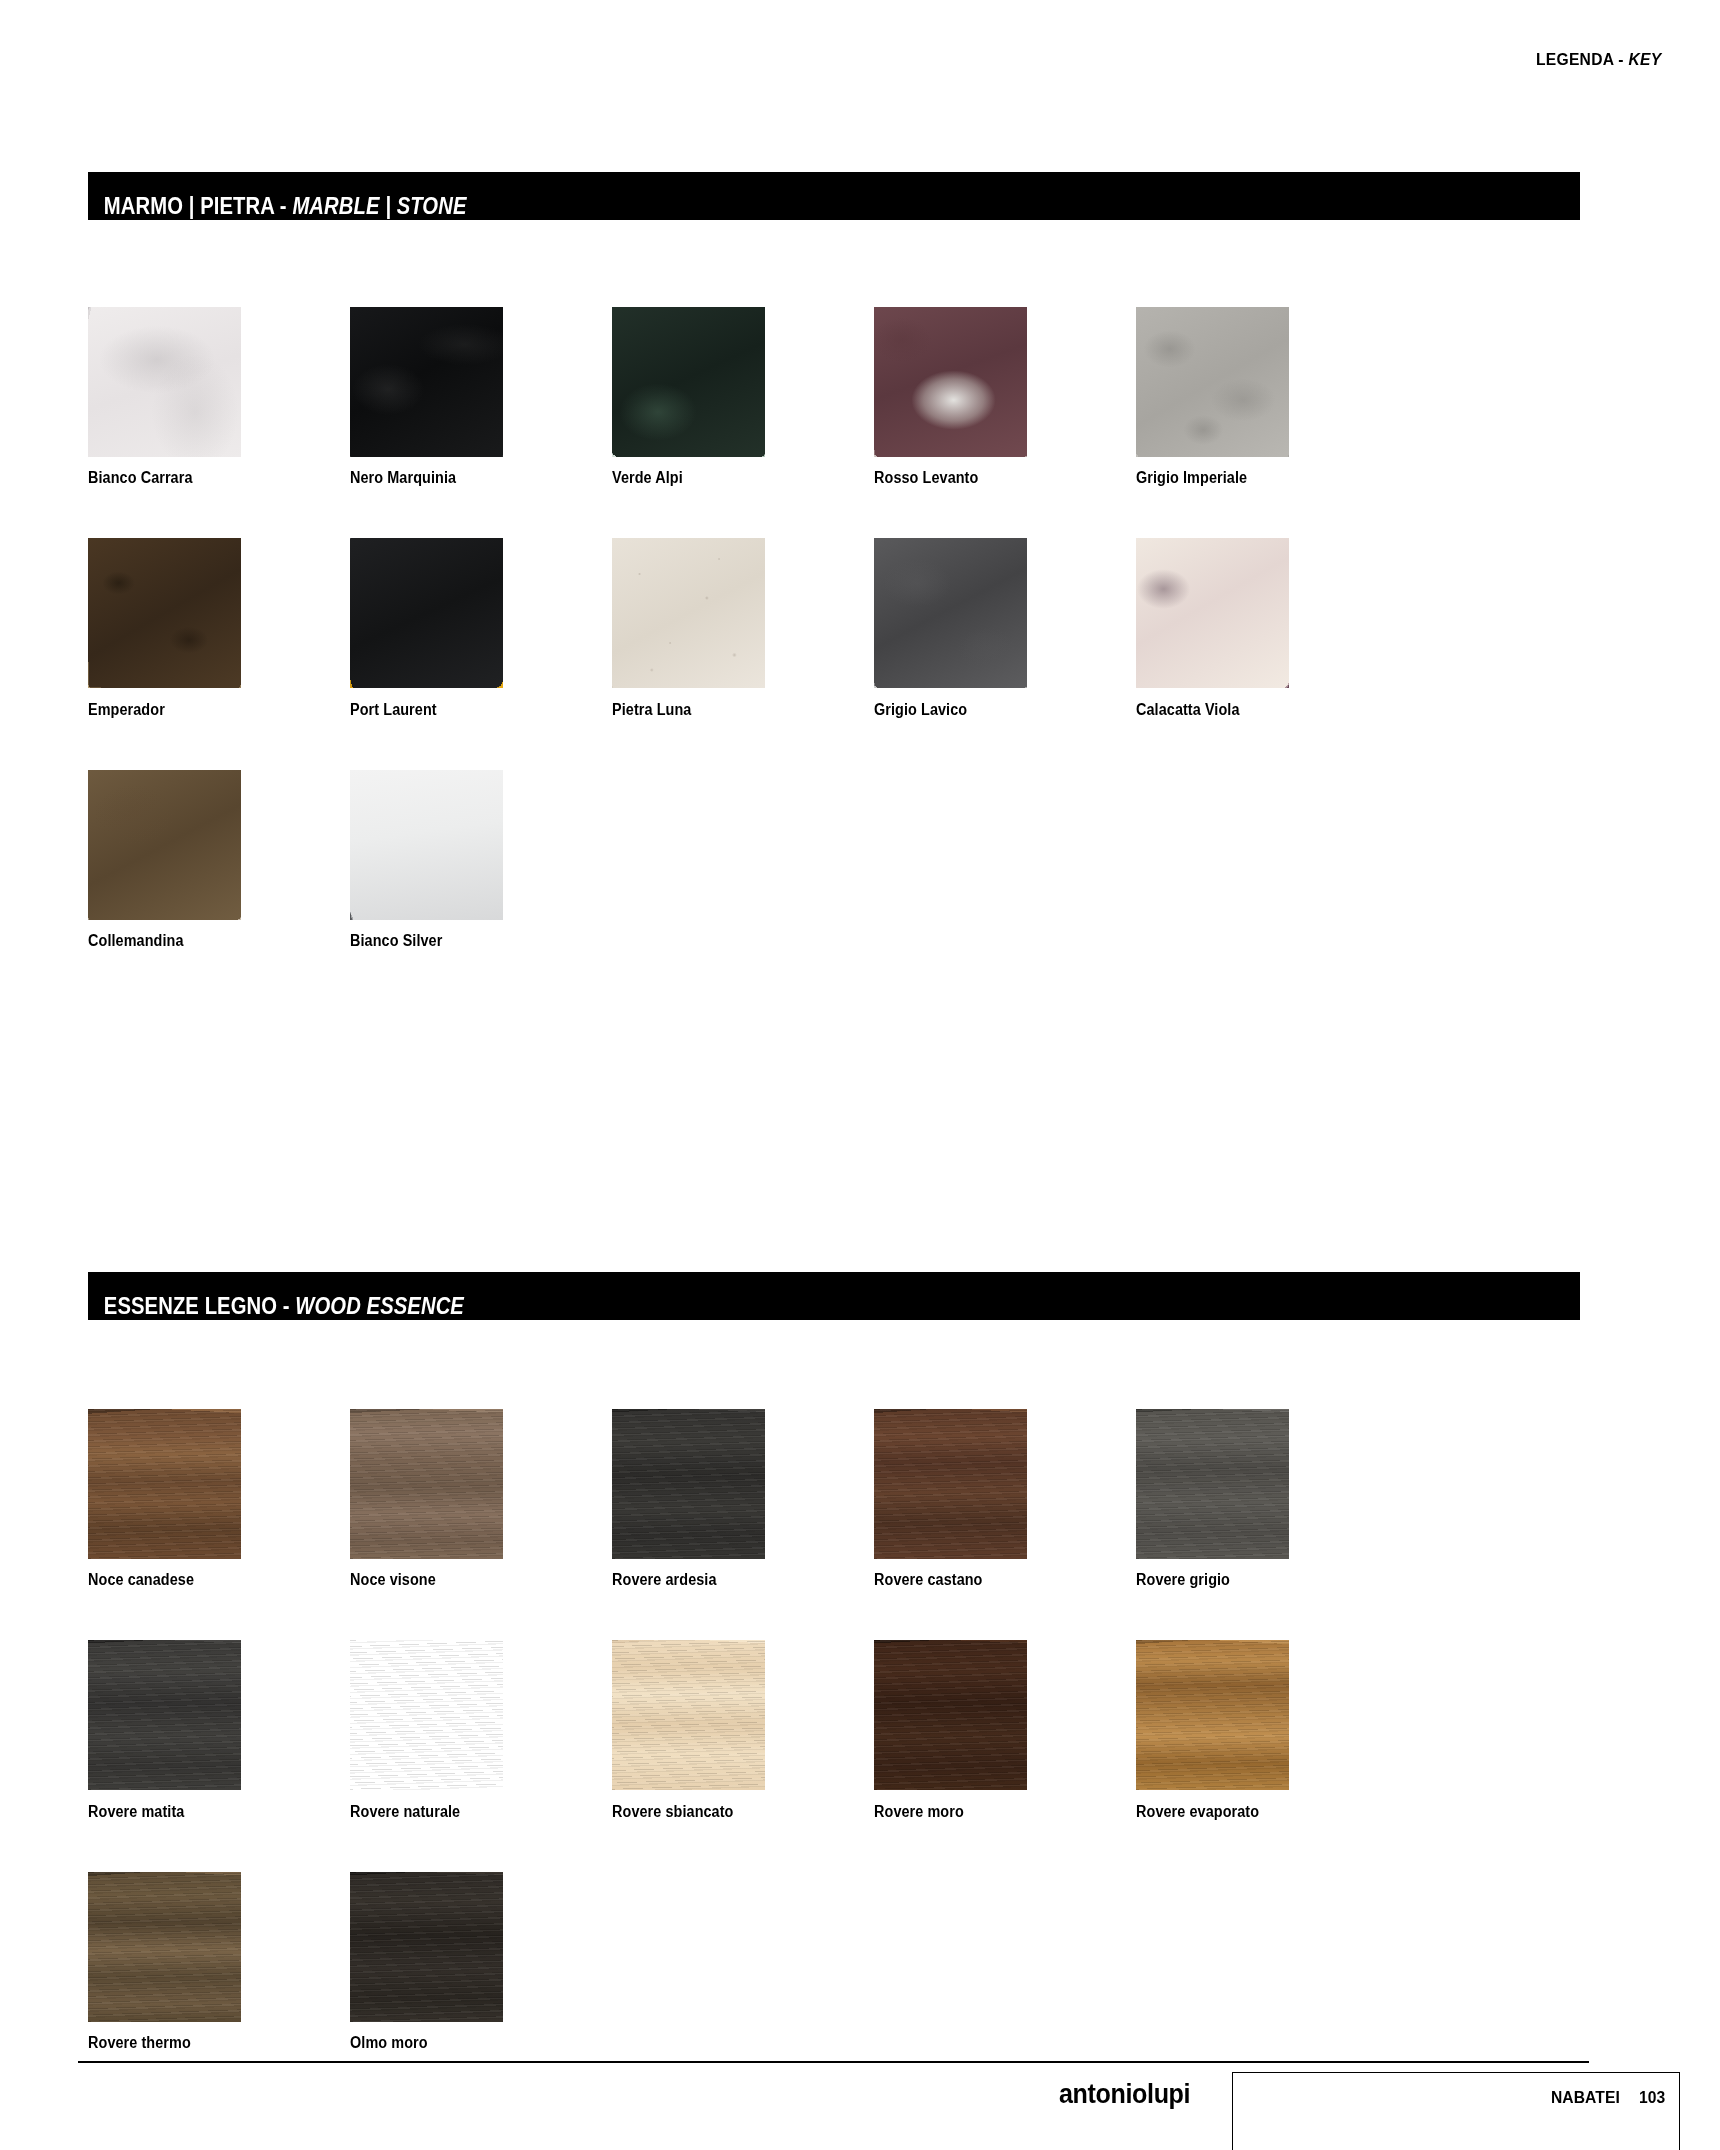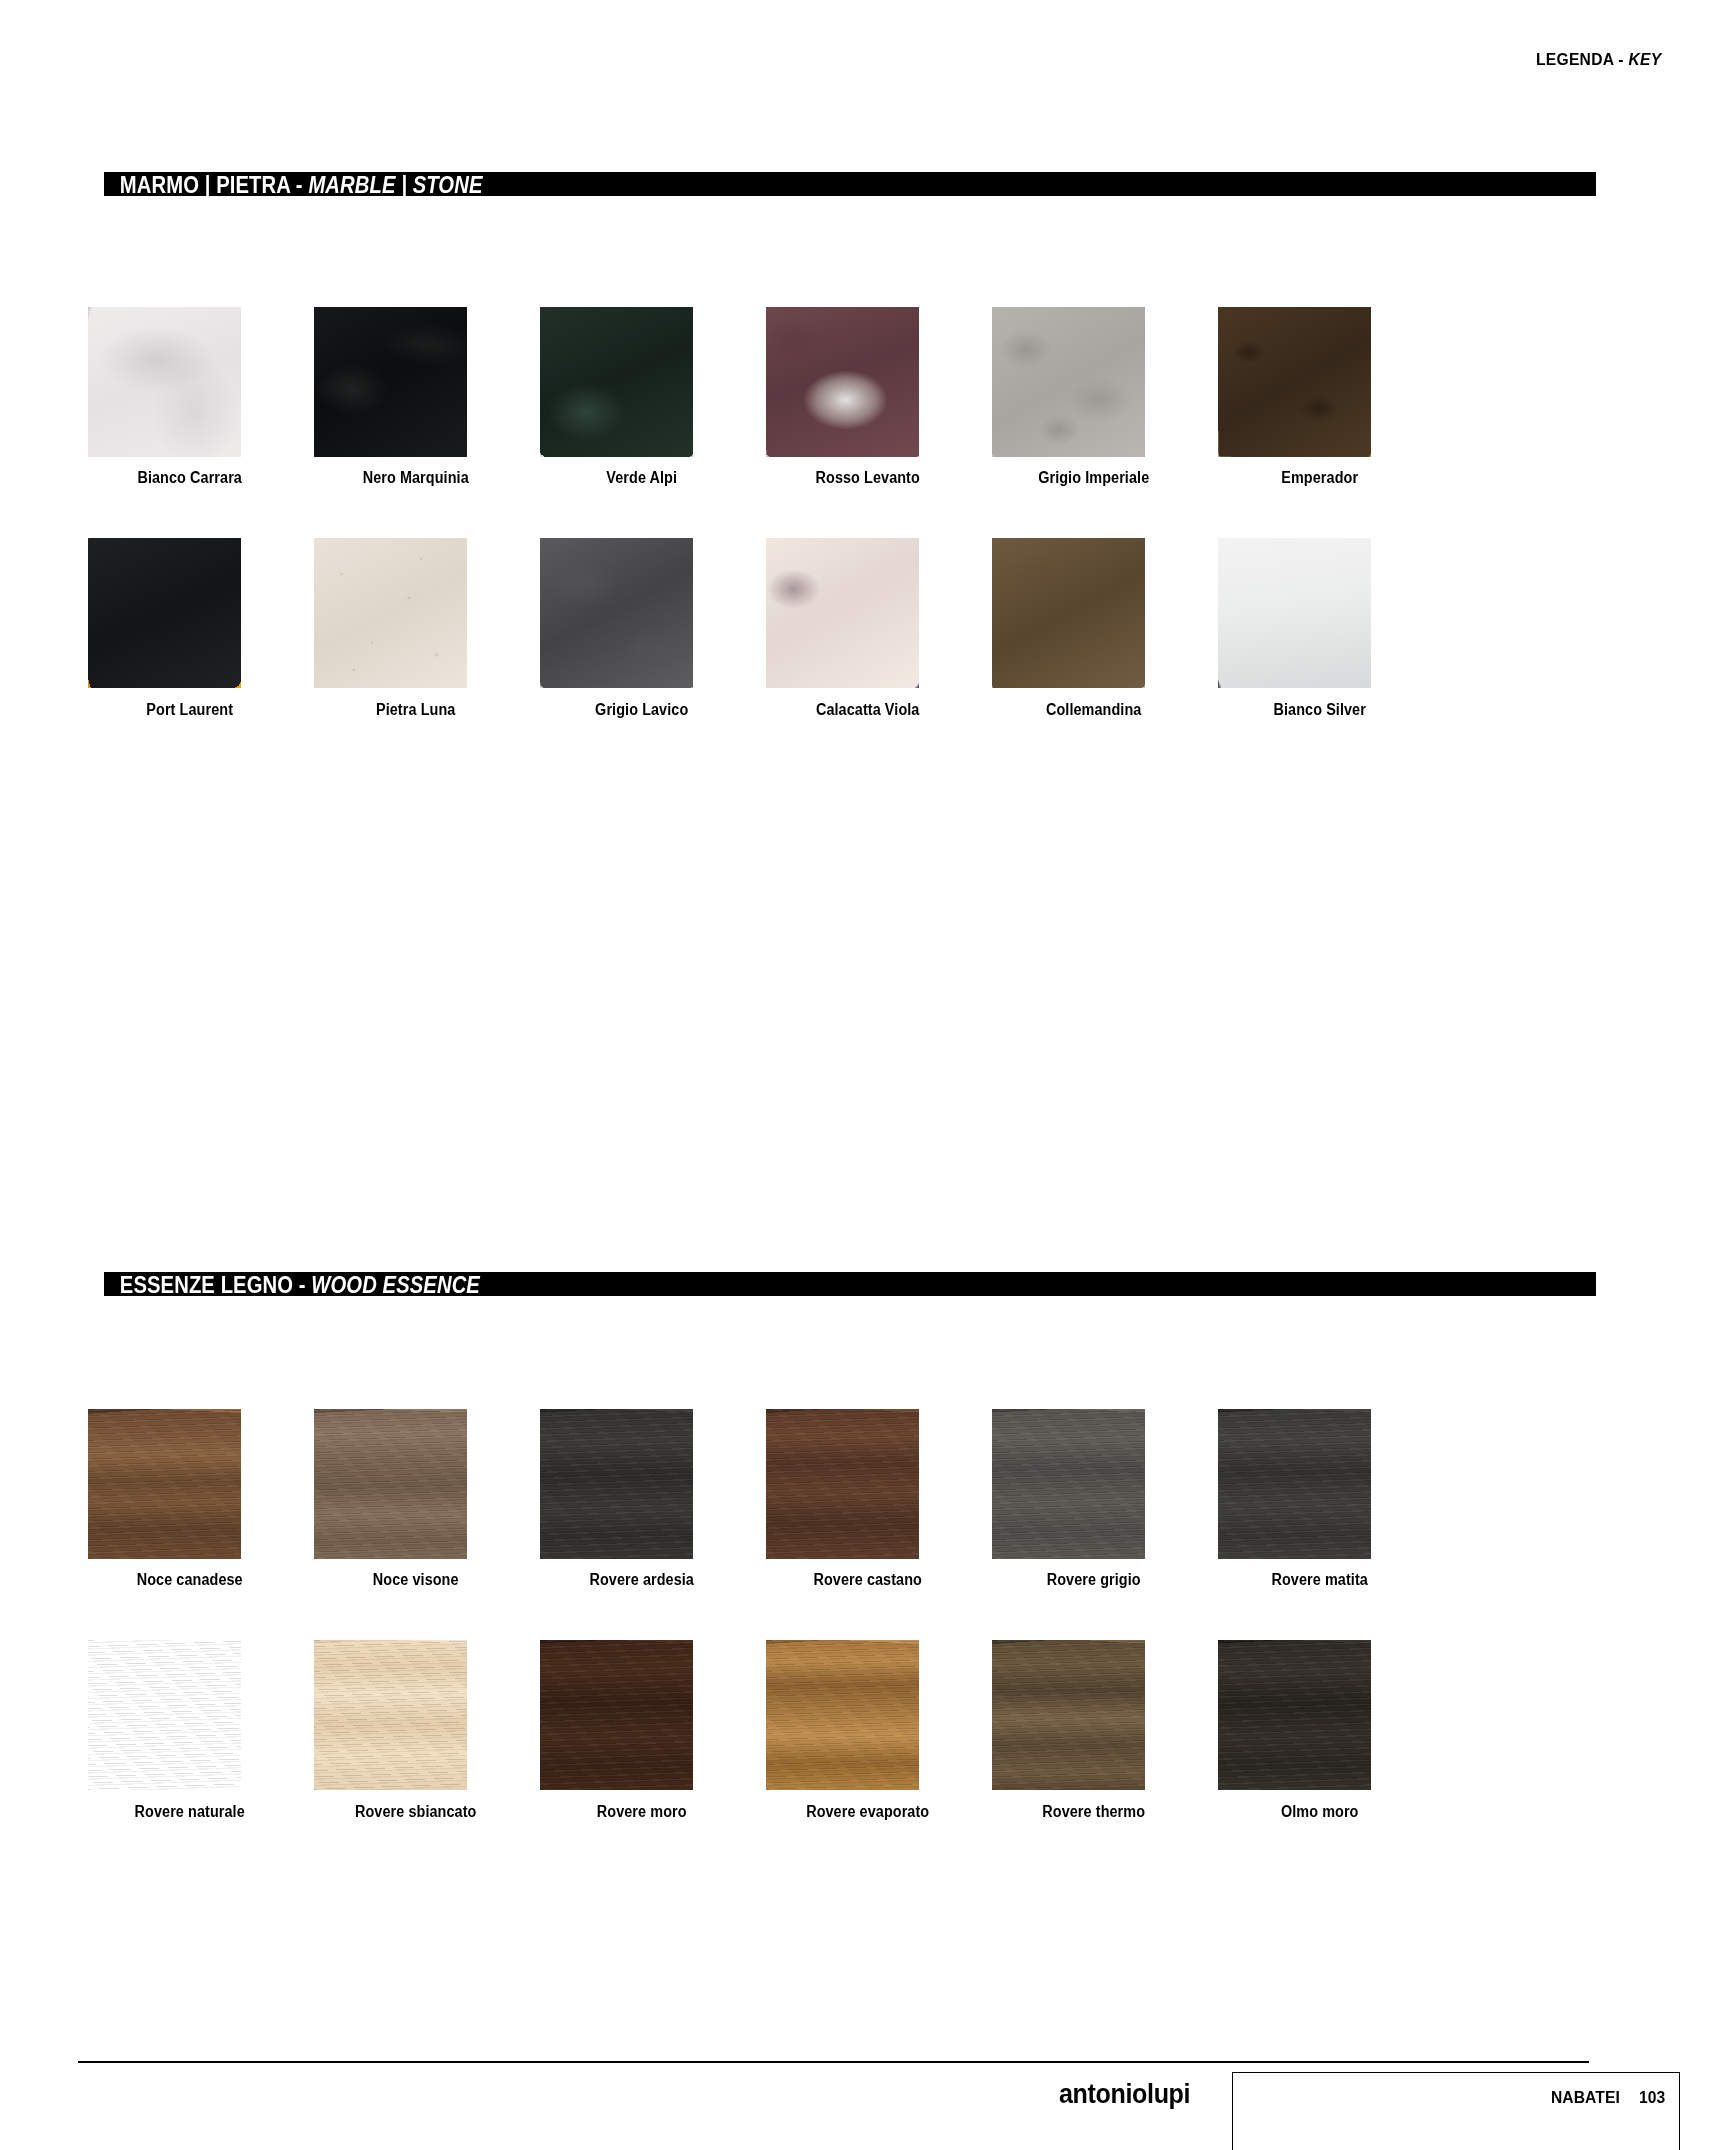--- a/index.html
+++ b/index.html
@@ -34,26 +34,26 @@
     transform-origin: right center;
     display: inline-block;
   }
   .page-header .legenda .en {
     font-style: italic;
   }
 
   
   .section-bar {
     position: absolute;
-    left: 104px;
+    left: 88px;
     width: 1492px;
-    height: 24px;
+    height: 48px;
     background: #000000;
     display: flex;
-    align-items: flex-start;
+    align-items: flex-end;
   }
   .section-bar .bar-text {
     color: #ffffff;
     font-size: 23px;
     font-weight: bold;
     letter-spacing: 0.1px;
     padding-left: 18px;
     transform: scaleX(0.88);
     transform-origin: left center;
     white-space: nowrap;
@@ -68,24 +68,23 @@
     position: absolute;
     left: 88px;
     width: 1502px;
     display: flex;
     flex-wrap: wrap;
   }
   #grid-marble { top: 307px; }
   #grid-wood   { top: 1409px; }
 
   .swatch-cell {
-    width: 226px;
+    width: 262px;
     margin-bottom: 51px;
     box-sizing: border-box;
-    text-align: center;
   }
   .swatch-chip {
     width: 153px;
     height: 150px;
     position: relative;
     overflow: hidden;
   }
   .swatch-label {
     margin-top: 12.4px;
     font-size: 16px;

